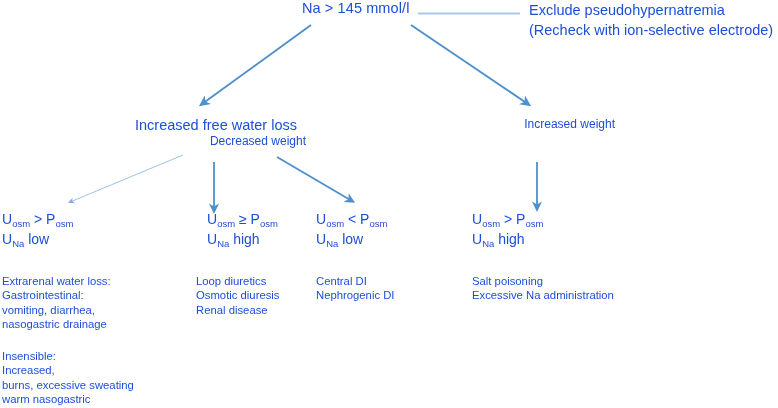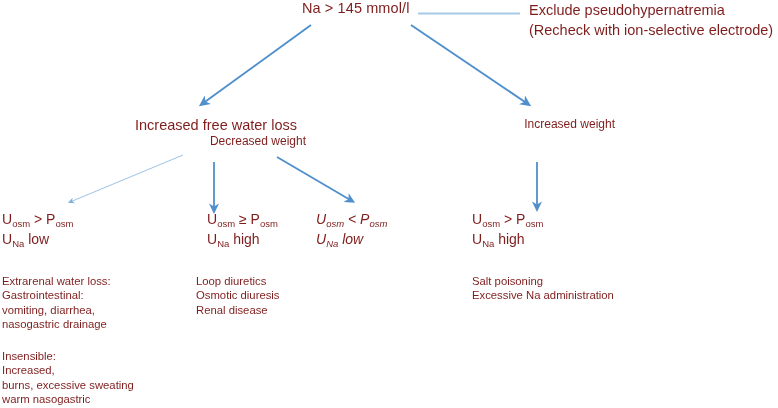--- a/index.html
+++ b/index.html
@@ -6,21 +6,21 @@
     margin: 0;
     padding: 0;
     background: #ffffff;
   }
   #canvas {
     position: relative;
     width: 778px;
     height: 408px;
     background: #ffffff;
     font-family: "Liberation Sans", sans-serif;
-    color: #7f1d1d;
+    color: #1d4ed8;
     overflow: hidden;
   }
   #arrows {
     position: absolute;
     left: 0;
     top: 0;
     width: 778px;
     height: 408px;
     pointer-events: none;
   }
@@ -137,23 +137,27 @@
   <div class="node crit" style="left:169px; top:210px;margin-left:38px;">
     <span class="crit-line"><span>U</span><sub>osm</sub><span> ≥ P</span><sub>osm</sub></span>
     <span class="crit-line"><span>U</span><sub>Na</sub><span> high</span></span>
   </div>
   <div class="node detail" style="left:180px; top:274px;margin-left:16px;">
     <span class="detail-line">Loop diuretics</span>
     <span class="detail-line">Osmotic diuresis</span>
     <span class="detail-line">Renal disease</span>
   </div>
 
-  <div class="node crit" style="left:316px; top:210px;font-style:italic;">
+  <div class="node crit" style="left:316px; top:210px;">
     <span class="crit-line"><span>U</span><sub>osm</sub><span> &lt; P</span><sub>osm</sub></span>
     <span class="crit-line"><span>U</span><sub>Na</sub><span> low</span></span>
+  </div>
+  <div class="node detail" style="left:316px; top:274px;">
+    <span class="detail-line">Central DI</span>
+    <span class="detail-line">Nephrogenic DI</span>
   </div>
 
   <div class="node crit" style="left:472px; top:210px;">
     <span class="crit-line"><span>U</span><sub>osm</sub><span> &gt; P</span><sub>osm</sub></span>
     <span class="crit-line"><span>U</span><sub>Na</sub><span> high</span></span>
   </div>
   <div class="node detail" style="left:472px; top:274px;">
     <span class="detail-line">Salt poisoning</span>
     <span class="detail-line">Excessive Na administration</span>
   </div>

